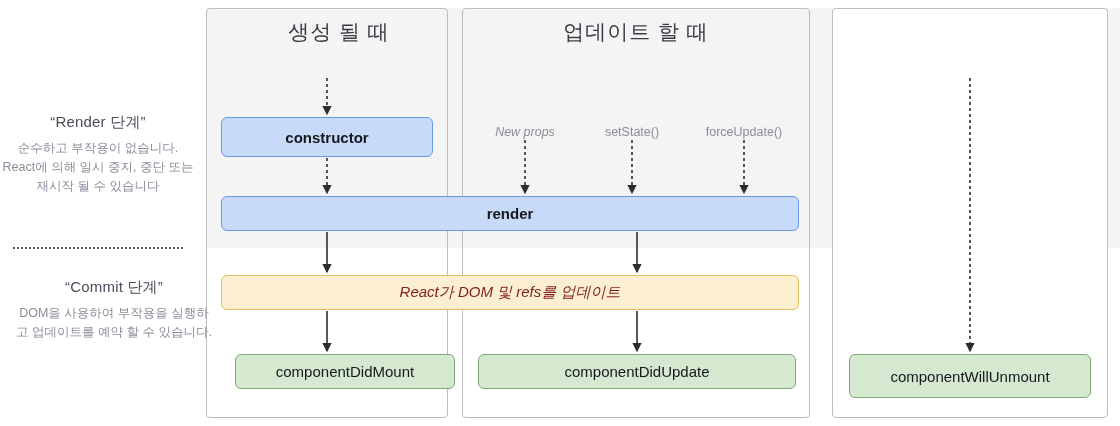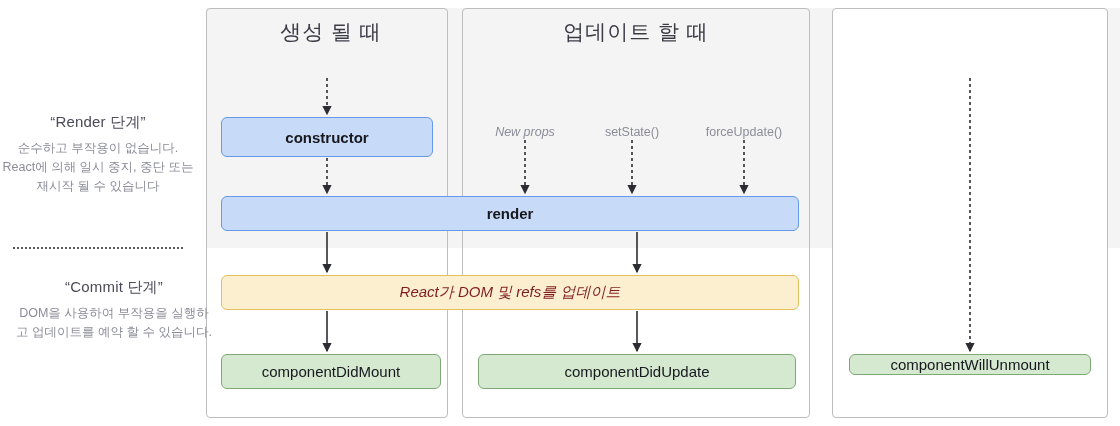--- a/index.html
+++ b/index.html
@@ -77,21 +77,21 @@
   #panel-unmount{ left: 832px; width: 276px; background: #ffffff; }
 
   .panel-head {
     position: absolute;
     top: 18px;
     text-align: center;
     font-size: 21px;
     color: #3b3b46;
     letter-spacing: 1px;
   }
-  #head-mount  { left: 206px; width: 250px; }
+  #head-mount  { left: 214px; width: 250px; }
   #head-update { left: 462px; width: 348px; }
   #head-unmount{ left: 832px; width: 276px; }
 
   
   .box {
     position: absolute;
     box-sizing: border-box;
     border-radius: 6px;
     display: flex;
     align-items: center;
@@ -121,23 +121,23 @@
   .box.green {
     background: #d5e8d0;
     border: 1px solid #7ea977;
     color: #16181d;
     font-weight: normal;
   }
 
   #box-constructor      { left: 221px; top: 117px; width: 212px; height: 40px; }
   #box-render           { left: 221px; top: 196px; width: 578px; height: 35px; }
   #box-react-dom        { left: 221px; top: 275px; width: 578px; height: 35px; }
-  #box-did-mount        { left: 221px; top: 354px; width: 220px; height: 35px; }
+  #box-did-mount        { left: 235px; top: 354px; width: 220px; height: 35px; }
   #box-did-update       { left: 478px; top: 354px; width: 318px; height: 35px; }
-  #box-will-unmount     { left: 849px; top: 354px; width: 242px; height: 21px; }
+  #box-will-unmount     { left: 849px; top: 354px; width: 242px; height: 44px; }
 
   
   .trigger {
     position: absolute;
     text-align: center;
     font-size: 12.5px;
     color: #8c8c99;
     top: 125px;
   }
   .trigger.italic { font-style: italic; }

